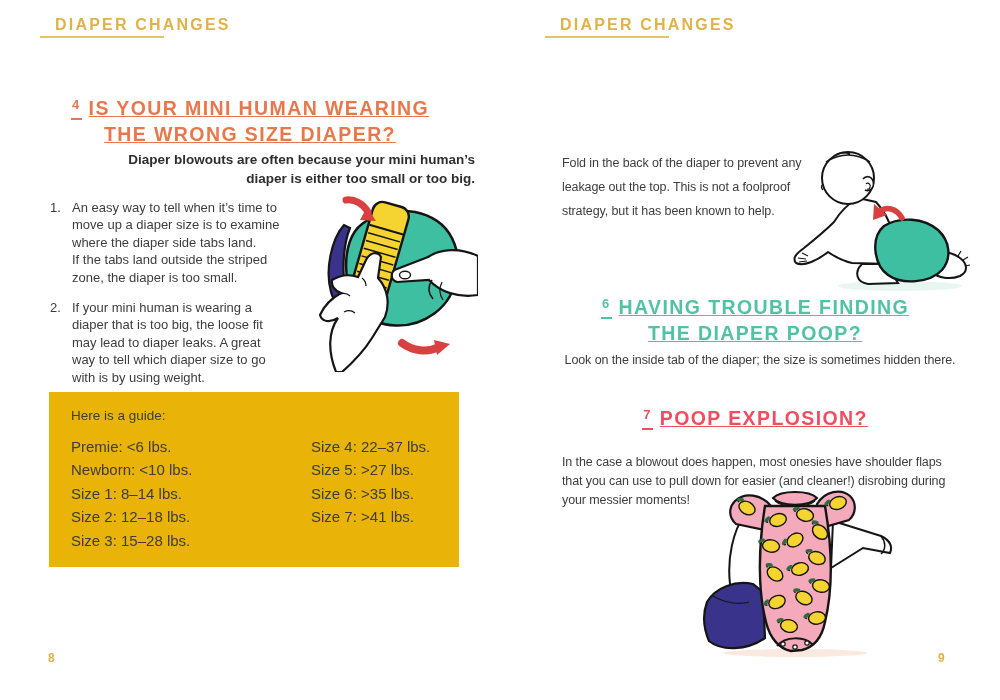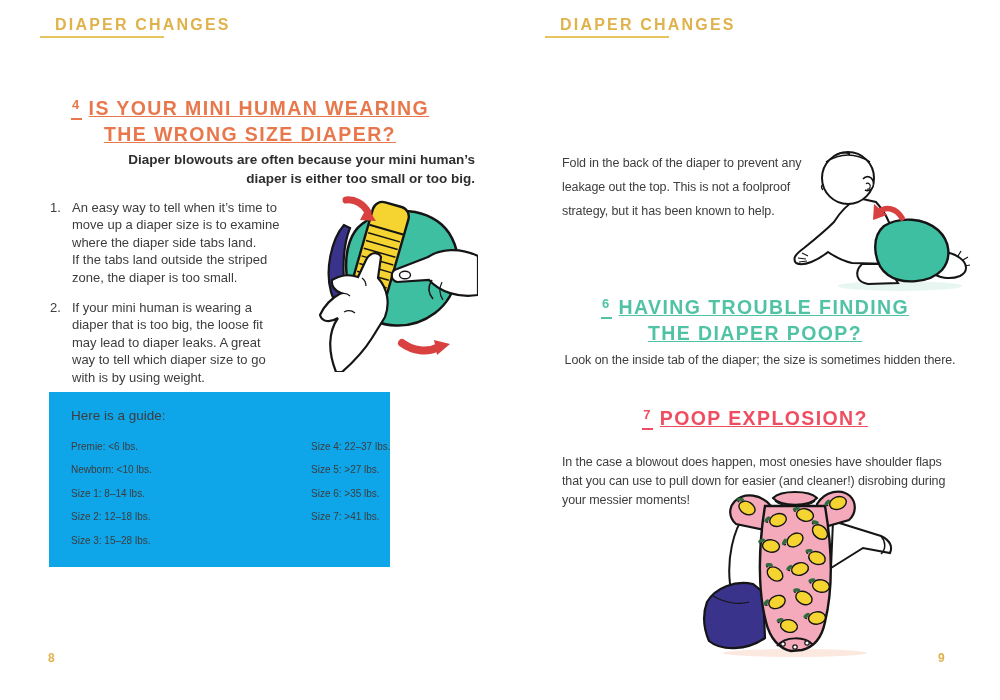--- a/index.html
+++ b/index.html
@@ -21,23 +21,23 @@
 
   .subtitle { position:absolute; left:25px; top:150px; width:450px; text-align:right;
               font-size:13.5px; font-weight:700; line-height:19px; color:#2e2e2e; white-space:pre; }
 
   .steps { position:absolute; left:50px; top:199px; width:240px; }
   .step { display:flex; font-size:13px; line-height:17.4px; }
   .step + .step { margin-top:13px; }
   .step .marker { width:22px; flex:none; }
   .step .txt { white-space:pre; }
 
-  .guide-box { position:absolute; left:49px; top:392px; width:341px; height:175px; background:#0ea5e9; }
+  .guide-box { position:absolute; left:49px; top:392px; width:410px; height:175px; background:#eab308; }
   .guide-intro { position:absolute; left:22px; top:16px; font-size:13.5px; }
-  .guide-col { position:absolute; top:43px; font-size:10px; line-height:23.4px; }
+  .guide-col { position:absolute; top:43px; font-size:15px; line-height:23.4px; }
   .guide-col.left { left:22px; }
   .guide-col.right { left:216px;margin-left:46px; }
   .guide-col div { white-space:pre; }
 
   .body-text { position:absolute; font-size:12.5px; letter-spacing:-0.1px; line-height:24px; white-space:pre; }
 
   .illus { position:absolute; }
 </style>
 </head>
 <body>

